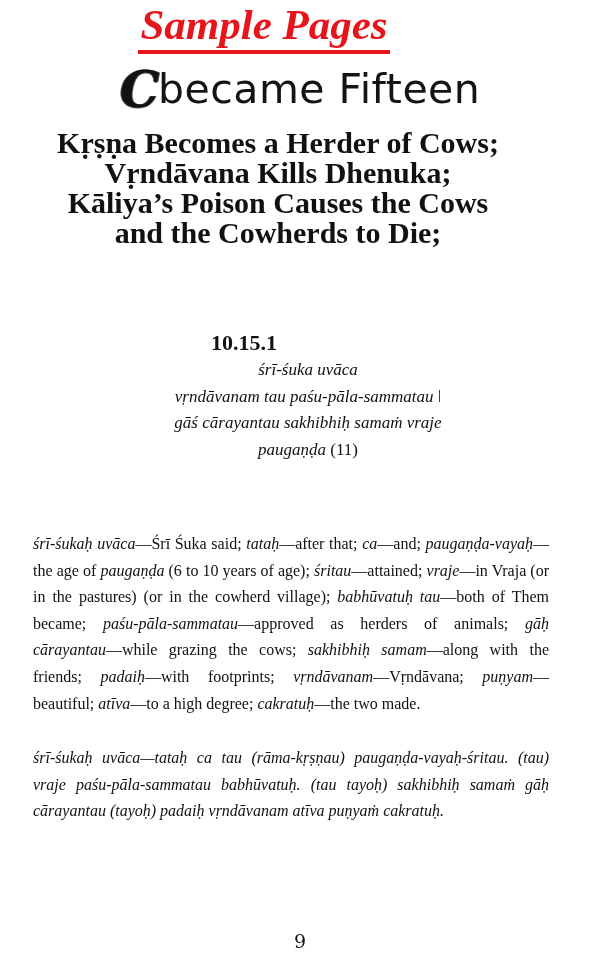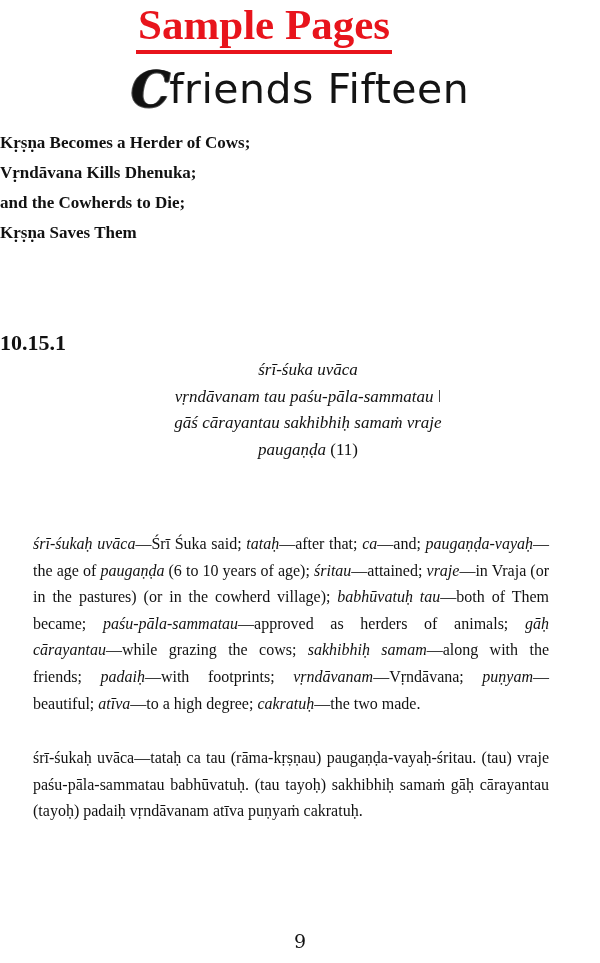--- a/index.html
+++ b/index.html
@@ -2,21 +2,21 @@
 <html><head>
   <meta charset="utf-8">
   <style>
     html, body { margin: 0; padding: 0; background: #ffffff; }
     body {
       width: 600px; height: 963px; position: relative; overflow: hidden;
       color: #111111;
       font-family: "Liberation Serif", "DejaVu Serif", serif;
     }
     .banner {
-      position: absolute; left: 0; top: 2px; width: 528px; text-align: center;
+      position: absolute; left: 0; top: 2px; width: 528px; text-align: center; font-style: italic;
     }
     .banner span {
       display: inline-block;
       font-family: "Liberation Serif", serif;
       font-weight: bold; font-size: 43px; line-height: 46px;
       color: #e8141c;
       border-bottom: 4px solid #e8141c;
       padding: 0 2px 2px 2px;
       letter-spacing: 0px;
     }
@@ -29,66 +29,66 @@
     .chapter .dropcap {
       display: inline-block;
       font-family: "DejaVu Serif", serif;
       font-size: 50px; font-weight: bold; font-style: italic;
       color: #111;
       text-shadow: 1px 0 0 #555, -1px 0 0 #555, 0 1px 0 #555;
       transform: translateY(4px);
       margin-right: -2px;
     }
     .subtitle {
-      position: absolute; left: 0; top: 128px; width: 556px; 
+      position: absolute; left: 0; top: 128px; width: 556px; text-align: center;
       font-family: "Liberation Serif", serif;
-      font-weight: bold; font-size: 17px; line-height: 30px;
+      font-weight: bold; font-size: 30px; line-height: 30px;
       color: #111;
     }
     .verse-num {
-      position: absolute; left: 0; top: 330px; width: 488px; text-align: left;
+      position: absolute; left: 0; top: 330px; width: 488px; text-align: center;
       font-family: "Liberation Serif", serif; font-weight: bold;
       font-size: 22px; line-height: 26px;
     }
     .verse {
       position: absolute; left: 8px; top: 357px; width: 600px; text-align: center;
       font-family: "Liberation Serif", serif; font-style: italic;
       font-size: 17px; line-height: 26.5px;
     }
     .verse .meter-count { font-style: normal; }
     .para {
       position: absolute; left: 33px; width: 516px;
       font-family: "Liberation Serif", serif;
       font-size: 16px; line-height: 26.6px;
       text-align: justify; color: #111;
     }
     .para i { font-style: italic; }
     .synonyms { top: 531px; }
-    .translation-anvaya { top: 745px; }
+    .translation-anvaya { top: 745px; font-style: italic; }
     .page-num {
       position: absolute; left: 0; top: 930px; width: 600px; text-align: center;
       font-family: "DejaVu Serif", serif; font-size: 19px;
     }
   </style>
 </head>
 <body>
 
 <div class="banner">
   <span>Sample Pages</span>
 </div>
 
 <div class="chapter">
-  <span class="dropcap">C</span><span>friends Fifteen</span>
+  <span class="dropcap">C</span><span>became Fifteen</span>
 </div>
 
 <div class="subtitle">
   <div>Kṛṣṇa Becomes a Herder of Cows;</div>
   <div>Vṛndāvana Kills Dhenuka;</div>
+  <div>Kāliya’s Poison Causes the Cows</div>
   <div>and the Cowherds to Die;</div>
-  <div>Kṛṣṇa Saves Them</div>
 </div>
 
 <div class="verse-num">10.15.1</div>
 
 <div class="verse">
   <div>śrī-śuka uvāca</div>
   <div>vṛndāvanam tau paśu-pāla-sammatau ǀ</div>
   <div>gāś cārayantau sakhibhiḥ samaṁ vraje</div>
   <div>
     <span>paugaṇḍa</span>

